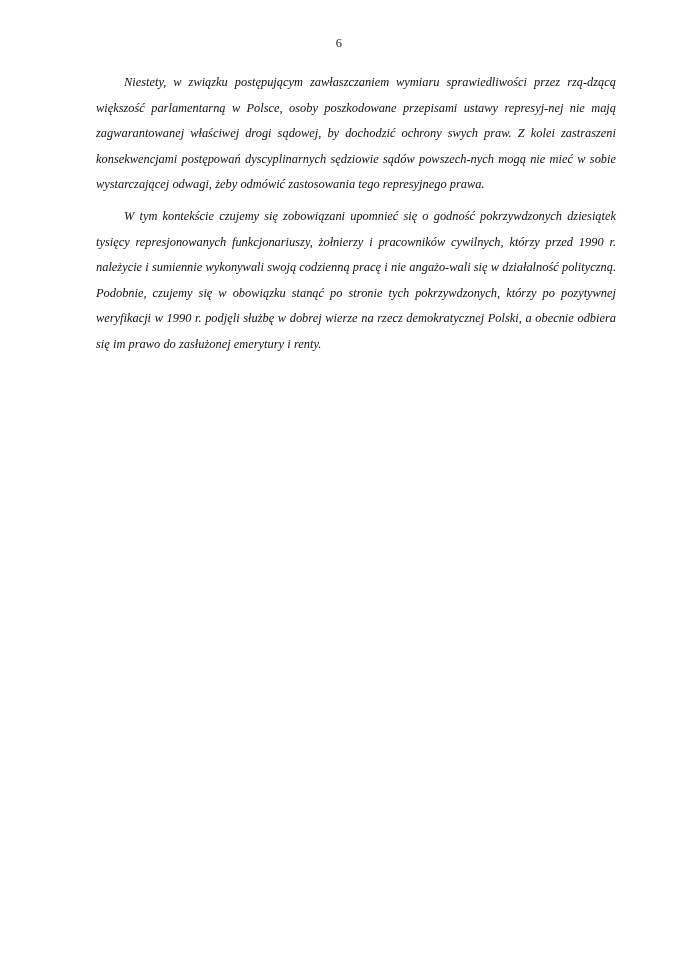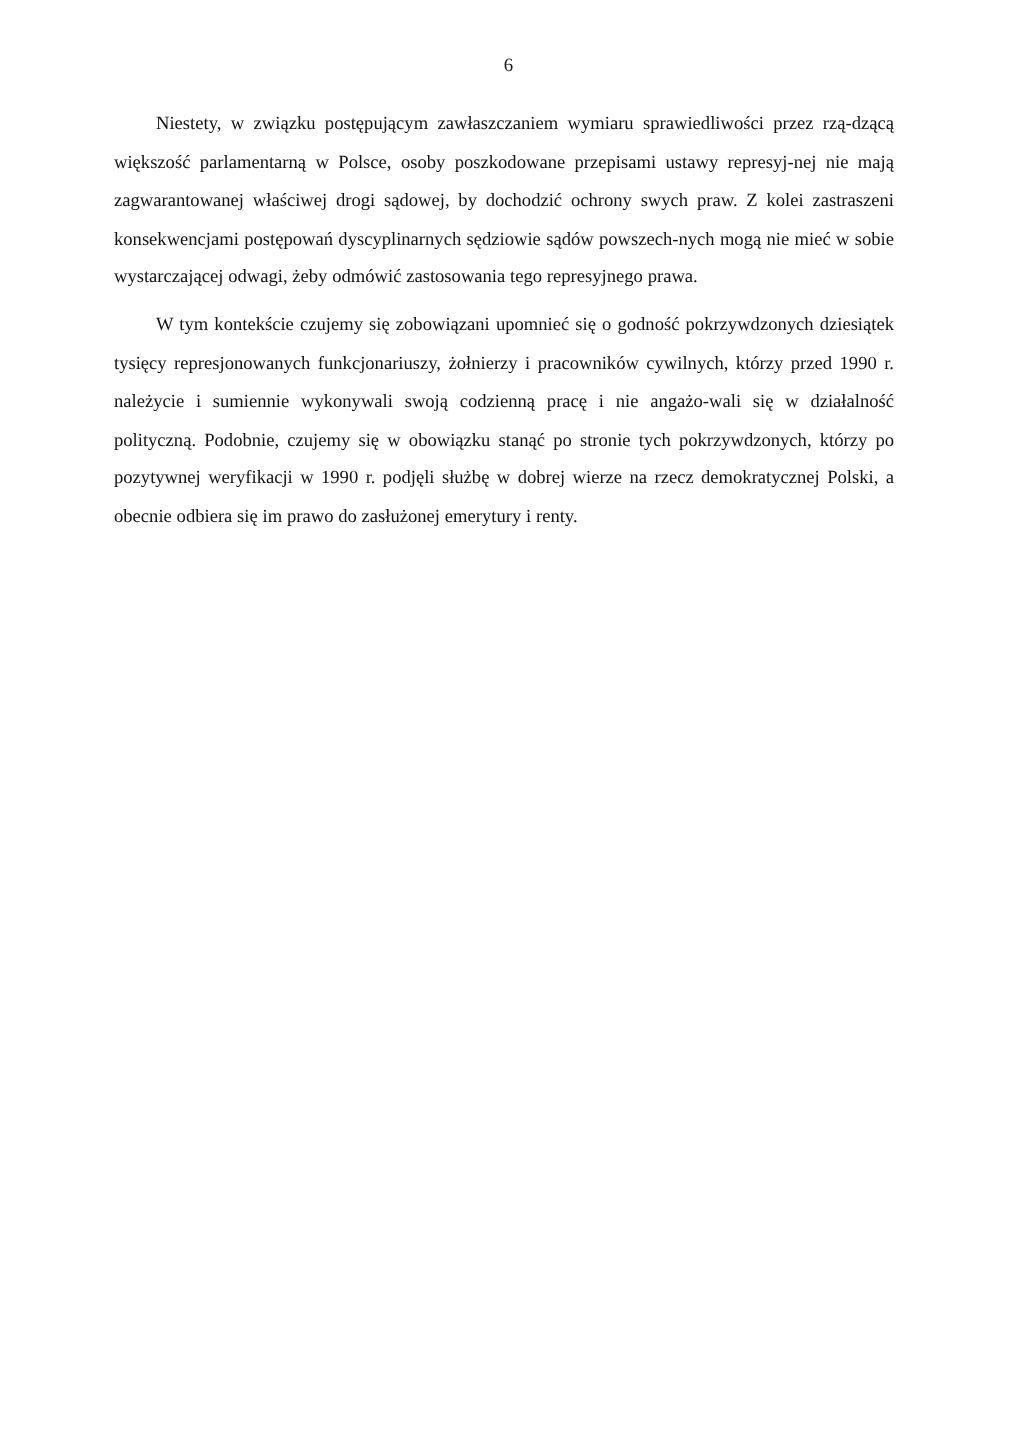--- a/index.html
+++ b/index.html
@@ -30,22 +30,23 @@
     width: 678px;
     text-align: center;
     font-size: 12.5px;
     line-height: 1;
     color: #1a1a1a;
     letter-spacing: 0.2px;
   }
   .content {
     position: absolute;
     top: 70px;
-    left: 76px;
+    left: 96px;
     width: 520px;
+    font-style: italic;
   }
   p.para {
     margin: 0 0 6px 0;
     text-indent: 28px;
     text-align: justify;
     font-size: 12.4px;
     line-height: 25.6px;
     color: #111111;
     word-spacing: 0.1px;
     hyphens: manual;

